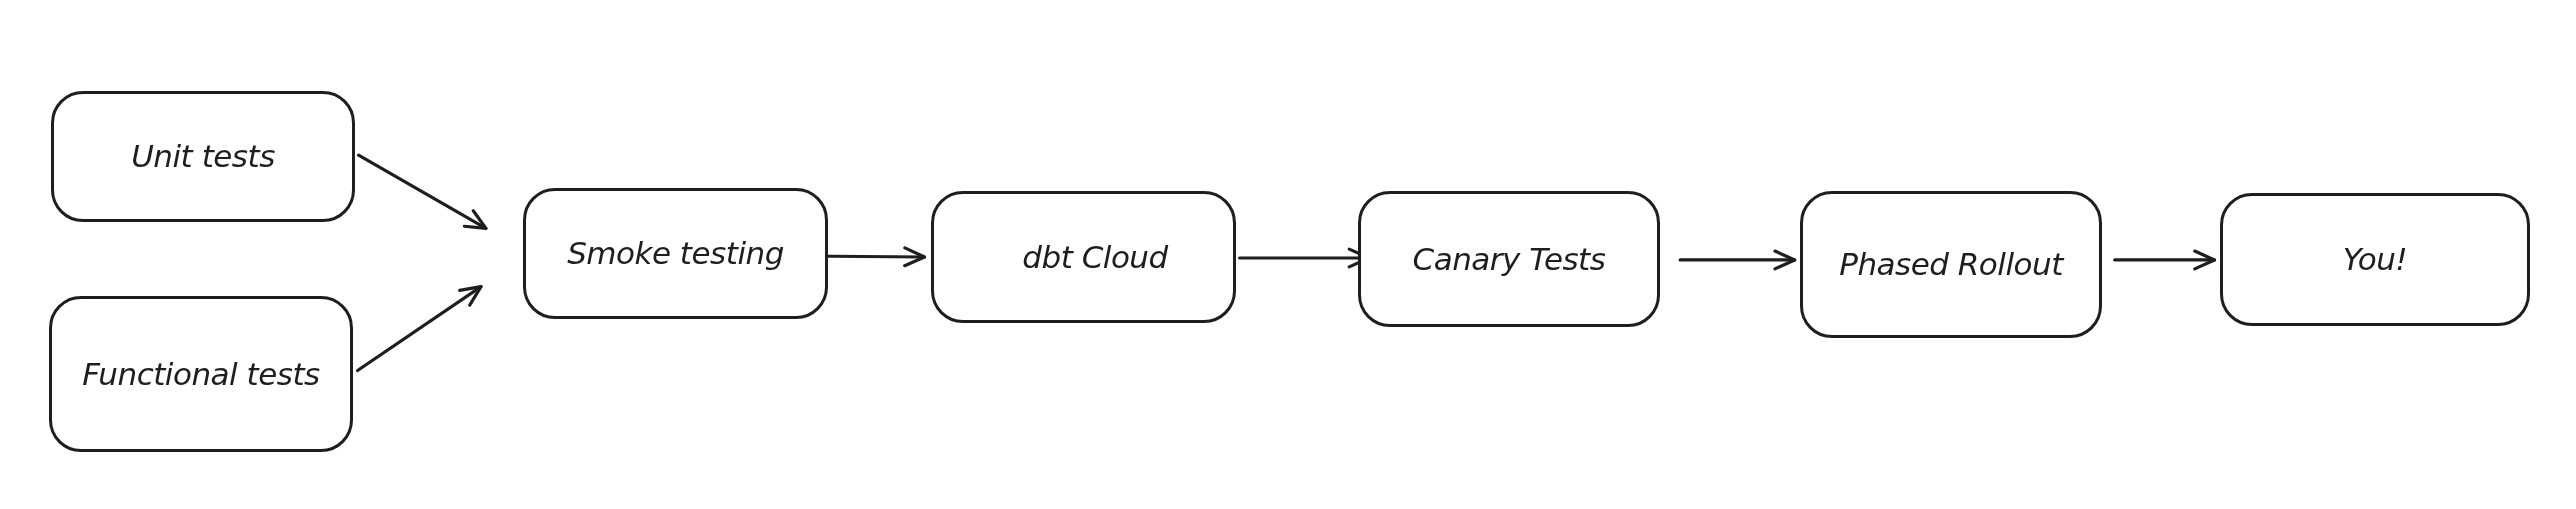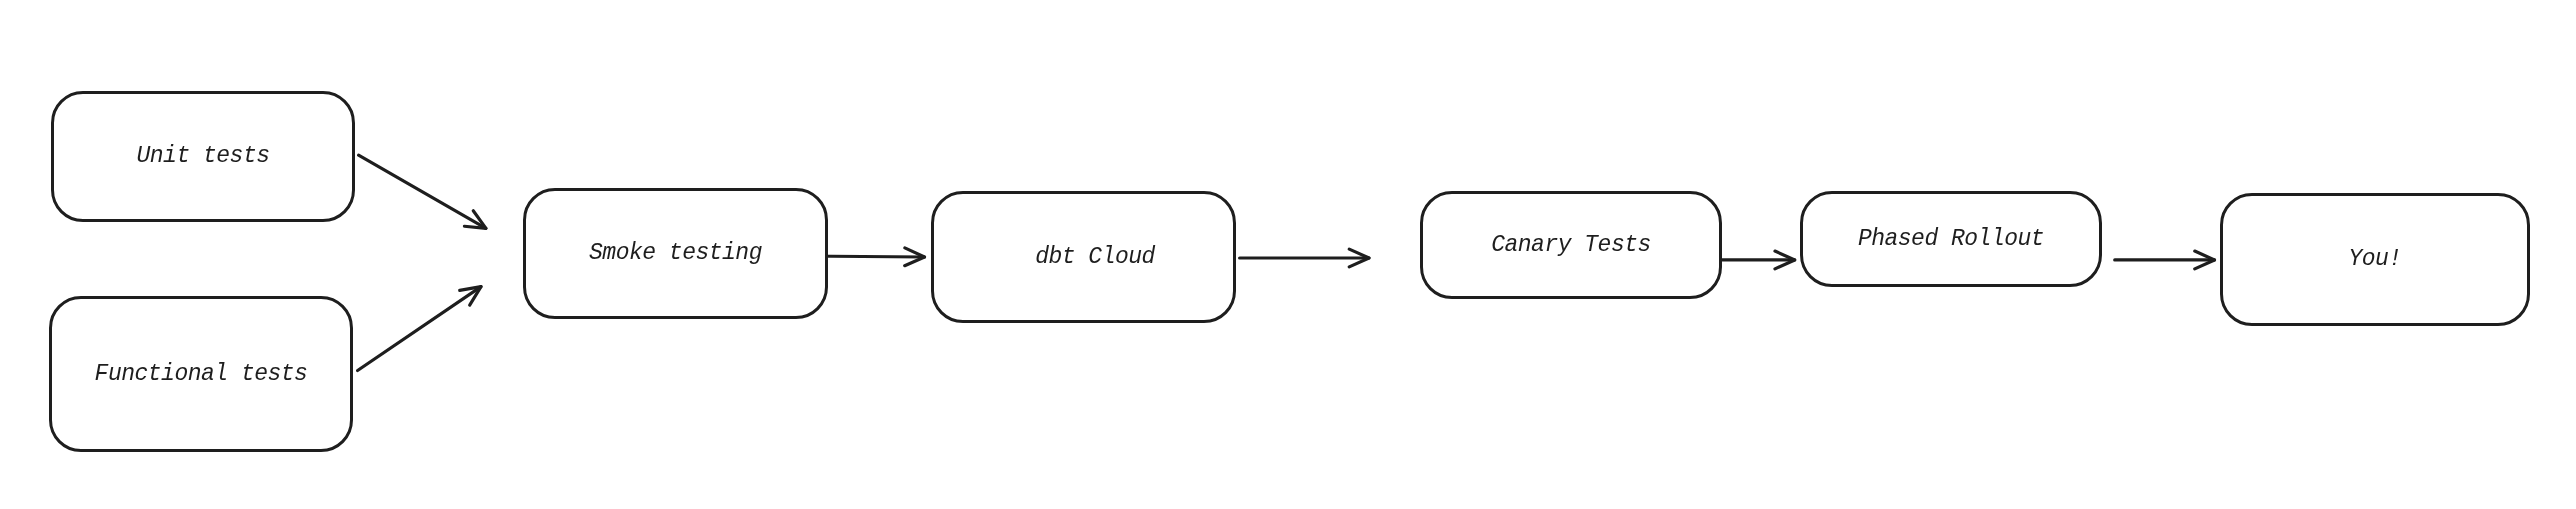--- a/index.html
+++ b/index.html
@@ -28,35 +28,34 @@
     border: 3.5px solid #1e1e1e;
     border-radius: 32px;
     background: #ffffff;
     display: flex;
     flex-direction: column;
     align-items: center;
     justify-content: center;
     text-align: center;
   }
   .node .label-line {
-    font-size: 23px;
+    font-size: 31px;
     font-style: italic;
     letter-spacing: -0.5px;
     line-height: 39px;
     color: #1e1e1e;
     white-space: nowrap;
-    font-family: Liberation Mono, monospace;
   }
   
   .n-unit       { left: 51px;   top: 91px;  width: 304px; height: 131px; }
   .n-functional { left: 49px;   top: 296px; width: 304px; height: 156px; }
   .n-smoke      { left: 491px;  top: 188px; width: 305px; height: 131px; margin-left: 32px; }
   .n-dbt        { left: 931px;  top: 191px; width: 305px; height: 132px; padding-left: 23px; }
-  .n-canary     { left: 1420px; top: 191px; width: 302px; height: 108px; }
-  .n-phased     { left: 1800px; top: 191px; width: 302px; height: 96px; }
+  .n-canary     { left: 1358px; top: 191px; width: 302px; height: 136px; }
+  .n-phased     { left: 1800px; top: 191px; width: 302px; height: 147px; }
   .n-you        { left: 2220px; top: 193px; width: 310px; height: 133px; }
   .edge {
     stroke: #1e1e1e;
     stroke-width: 3.2px;
     stroke-linecap: round;
     fill: none;
   }
 </style>
 </head>
 <body>

